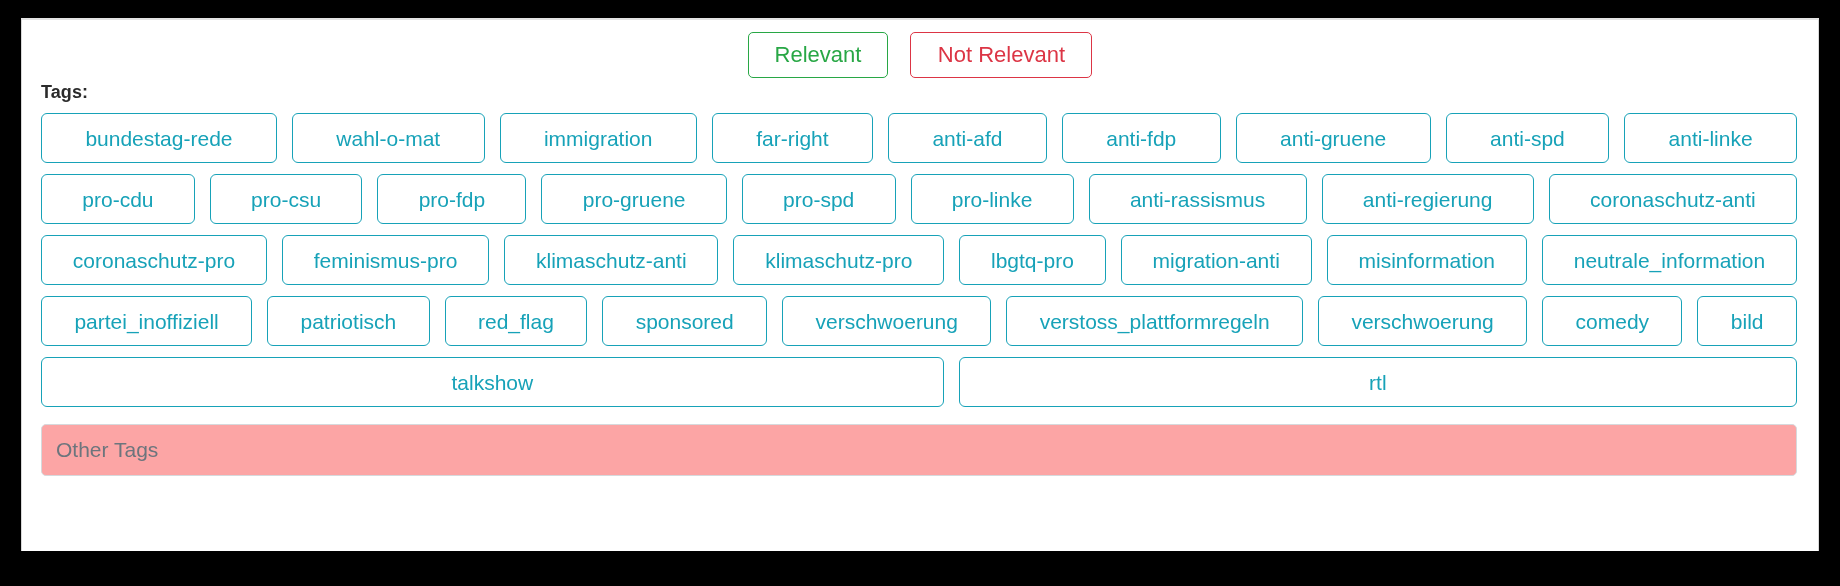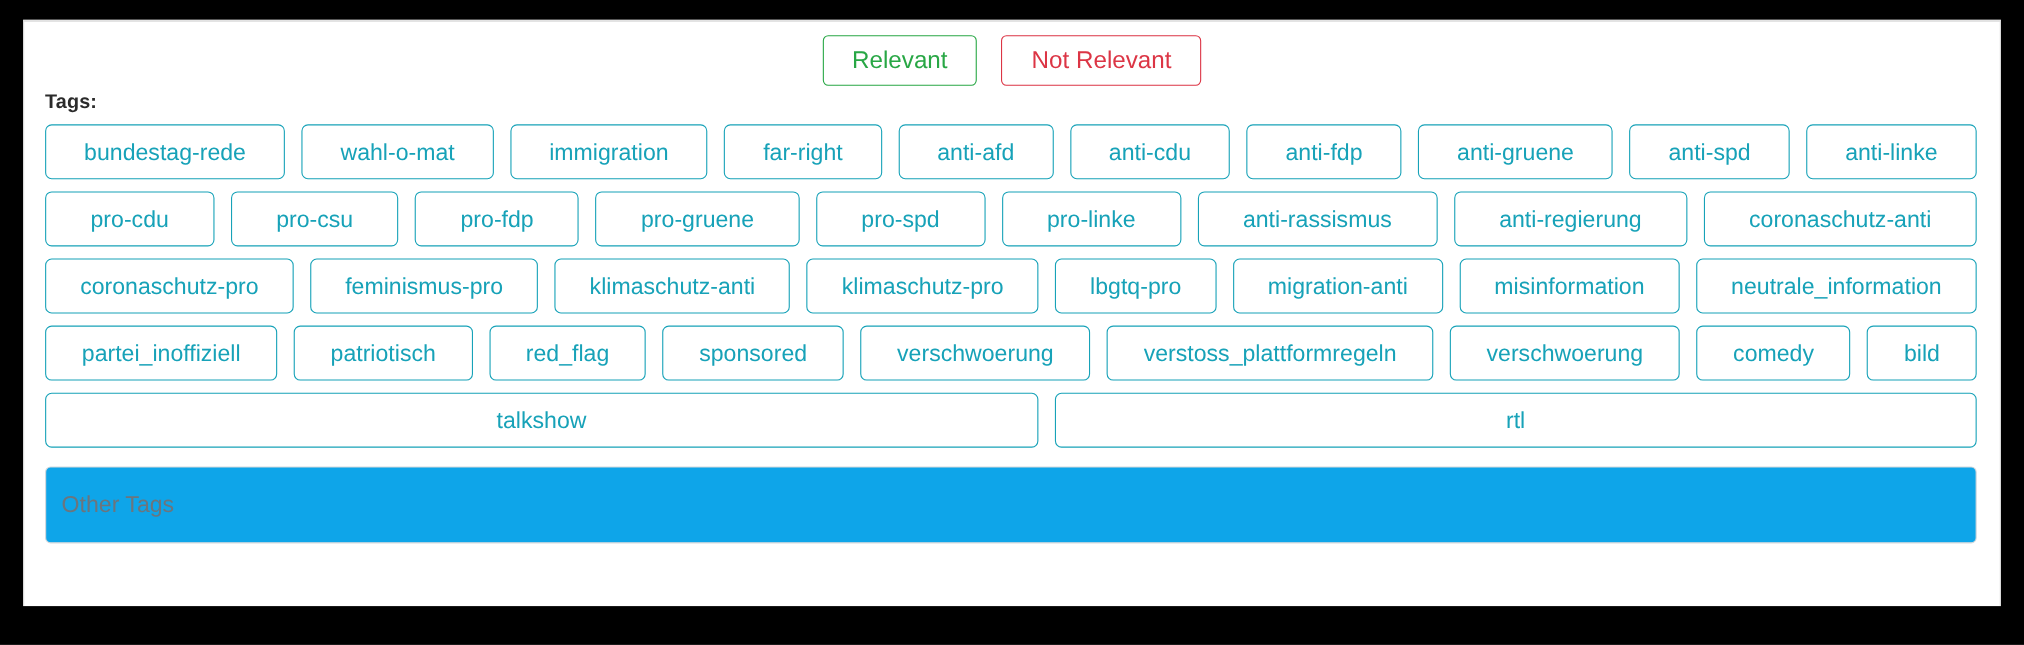--- a/index.html
+++ b/index.html
@@ -110,24 +110,24 @@
   }
 
   
   .other-tags-wrap {
     padding: 0 21px 0 19px;
     margin-top: 17px;
   }
 
   .other-tags-input {
     width: 100%;
-    height: 70px;
+    height: 52px;
     border: 1px solid #d6d9dc;
     border-radius: 5px;
-    background: #0ea5e9;
+    background: #fca5a5;
     font-size: 21px;
     color: #2b2b2b;
     padding: 0 14px;
     font-family: "Liberation Sans", sans-serif;
     outline: none;
   }
   .other-tags-input::placeholder { color: #6c757d; }
 </style>
 </head>
 <body>
@@ -142,21 +142,20 @@
 
     <div class="tags-section">
       <div class="tags-label">Tags:</div>
       <div class="tag-rows" id="tag-rows">
           <div class="tag-row">
             <button class="tag-btn">bundestag-rede</button>
             <button class="tag-btn">wahl-o-mat</button>
             <button class="tag-btn">immigration</button>
             <button class="tag-btn">far-right</button>
             <button class="tag-btn">anti-afd</button>
-            <button class="tag-btn">anti-cdu</button>
             <button class="tag-btn">anti-fdp</button>
             <button class="tag-btn">anti-gruene</button>
             <button class="tag-btn">anti-spd</button>
             <button class="tag-btn">anti-linke</button>
           </div>
           <div class="tag-row">
             <button class="tag-btn">pro-cdu</button>
             <button class="tag-btn">pro-csu</button>
             <button class="tag-btn">pro-fdp</button>
             <button class="tag-btn">pro-gruene</button>

